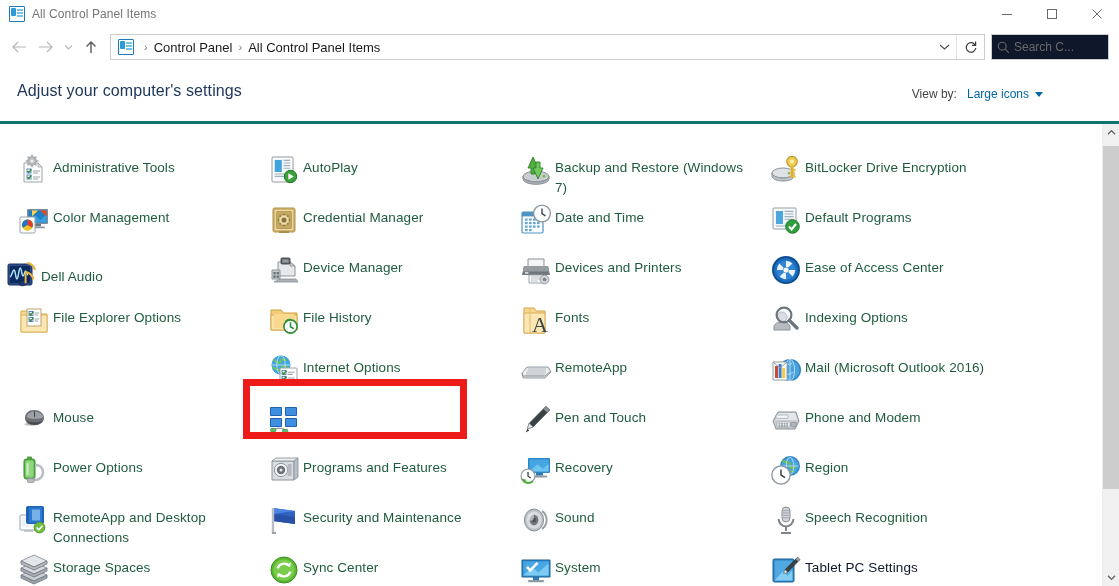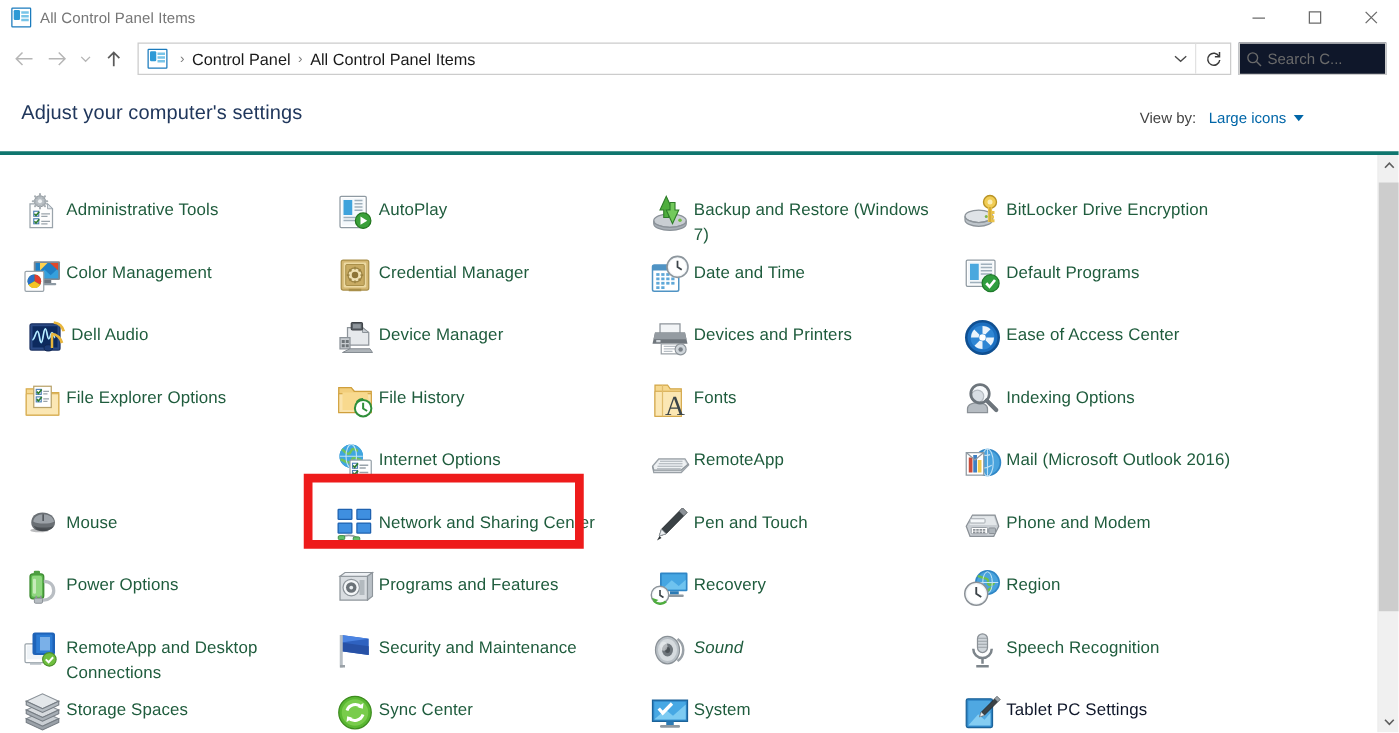--- a/index.html
+++ b/index.html
@@ -350,21 +350,21 @@
    <rect x="12" y="22.4" width="15" height="1.8" rx=".8" fill="#8d99a3"></rect>
    <rect x="2" y="13" width="15" height="16" rx="1" fill="#fdfdfd" stroke="#9aa4ab" stroke-width="1"></rect>
    <circle cx="9.5" cy="21" r="5.4" fill="#1f9b4e"></circle>
    <path d="M9.5 15.6a5.4 5.4 0 0 1 4.7 8.1L9.5 21z" fill="#e23b2e"></path>
    <path d="M9.5 15.6a5.4 5.4 0 0 0-4.7 8.1L9.5 21z" fill="#2a6fc9"></path>
    <path d="M4.8 23.7a5.4 5.4 0 0 0 9.4 0L9.5 21z" fill="#f5c324"></path>
           </svg>
         </div>
         <div class="cp-label" style="max-width: 176px; color: rgb(31, 92, 61);">Color Management</div>
       </div>
-      <div class="cp-item" style="left: 22px; top: 128px;">
+      <div class="cp-item" style="left: 6px; top: 128px; align-items: center;">
         <div class="cp-ic">
           <svg class="ic-base" viewBox="0 0 32 32" xmlns="http://www.w3.org/2000/svg">
    <rect x="2" y="5" width="24" height="21" rx="1.5" fill="#2b4a86" stroke="#1c3363" stroke-width="1"></rect>
    <rect x="4" y="7" width="20" height="17" fill="#0d2a5e"></rect>
    <path d="M4 18c2-1 2.5-7 4-7s1.6 9 3 9 1.8-11 3.2-11 1.5 8 2.8 8 1.6-5 2.6-5 1.6 4 2.4 4" fill="none" stroke="#7fd4f7" stroke-width="1.4"></path>
    <path d="M4 18c2-1 2.5-7 4-7s1.6 9 3 9 1.8-11 3.2-11 1.5 8 2.8 8 1.6-5 2.6-5 1.6 4 2.4 4" fill="none" stroke="#e9f6ff" stroke-width=".6"></path>
    <path d="M21 4c3.6.5 7 3 8 7" fill="none" stroke="#e8b63c" stroke-width="2.2"></path>
    <path d="M19 13c4 .5 7.4 3.2 8.6 7.4" fill="none" stroke="#e8b63c" stroke-width="2.2"></path>
    <ellipse cx="16.6" cy="24.3" rx="3.4" ry="2.5" fill="#1b3a74" stroke="#0f2550" stroke-width=".8"></ellipse>
    <path d="M19.6 24.3V14" stroke="#e8b63c" stroke-width="2"></path>
@@ -526,21 +526,20 @@
    <rect x="18" y="4" width="10" height="7" fill="#3f8fe0"></rect>
    <rect x="2" y="14" width="12" height="9" rx="1" fill="#1f62b0"></rect>
    <rect x="3" y="15" width="10" height="7" fill="#3f8fe0"></rect>
    <rect x="17" y="14" width="12" height="9" rx="1" fill="#1f62b0"></rect>
    <rect x="18" y="15" width="10" height="7" fill="#3f8fe0"></rect>
    <path d="M5 25.8c3-2 9-2 12 0" fill="none" stroke="#9aa1a7" stroke-width="1.6"></path>
    <rect x="2.6" y="24.5" width="5.2" height="3.2" rx="1" fill="#63c06a" stroke="#3e8c44" stroke-width=".8"></rect>
    <rect x="14.6" y="25.5" width="5.2" height="3.2" rx="1" fill="#63c06a" stroke="#3e8c44" stroke-width=".8"></rect>
           </svg>
         </div>
-        <div class="cp-label" style="max-width: 186px; color: rgb(31, 92, 61);">Network and Sharing Center</div>
       </div>
       <div class="cp-item" style="left: 268px; top: 328px;">
         <div class="cp-ic">
           <svg class="ic-base" viewBox="0 0 32 32" xmlns="http://www.w3.org/2000/svg">
    <path d="M4 7h22v19H4z" fill="#d9dde1" stroke="#8e959b" stroke-width="1"></path>
    <path d="M4 7l4-3h22l-4 3z" fill="#eef1f4" stroke="#8e959b" stroke-width=".9"></path>
    <path d="M26 7l4-3v19l-4 3z" fill="#b9c0c6" stroke="#8e959b" stroke-width=".9"></path>
    <circle cx="13" cy="16" r="6.6" fill="#f4f6f8" stroke="#8e959b" stroke-width="1"></circle>
    <circle cx="13" cy="16" r="4.2" fill="#6b7278"></circle>
    <circle cx="13" cy="16" r="1.5" fill="#e9edf0"></circle>
@@ -674,21 +673,21 @@
    <rect x="12" y="21.6" width="15" height="2" rx=".9" fill="#8f99a1"></rect>
    <circle cx="8" cy="22" r="7" fill="#f2f5f7" stroke="#8d949a" stroke-width="1.1"></circle>
    <circle cx="8" cy="22" r="5.6" fill="#ffffff"></circle>
    <path d="M8 18v4.2l2.8 1.8" fill="none" stroke="#3c4449" stroke-width="1.3"></path>
    <path d="M3.2 26.8a7 7 0 0 0 9.6.4" fill="none" stroke="#4fae3e" stroke-width="2"></path>
    <path d="M1.4 24.2l2.2 3.8 3.2-2z" fill="#4fae3e"></path>
           </svg>
         </div>
         <div class="cp-label" style="max-width: 196px; color: rgb(31, 92, 61);">Recovery</div>
       </div>
-      <div class="cp-item" style="left: 520px; top: 378px; font-style: italic;">
+      <div class="cp-item" style="left: 520px; top: 378px;">
         <div class="cp-ic">
           <svg class="ic-base" viewBox="0 0 32 32" xmlns="http://www.w3.org/2000/svg">
    <ellipse cx="14" cy="16" rx="9.6" ry="11" fill="#b9c0c6" stroke="#8a9197" stroke-width="1"></ellipse>
    <ellipse cx="14" cy="16" rx="7.6" ry="8.8" fill="#d6dbdf"></ellipse>
    <ellipse cx="14" cy="16" rx="4.4" ry="5.2" fill="#6f767c"></ellipse>
    <ellipse cx="14" cy="16" rx="2" ry="2.4" fill="#4b5156"></ellipse>
    <path d="M22 7.2c3 2 4.6 5.2 4.6 8.8s-1.6 6.8-4.6 8.8" fill="none" stroke="#9aa1a7" stroke-width="2"></path>
    <ellipse cx="11" cy="13" rx="3" ry="3.6" fill="#eceff1" opacity=".55"></ellipse>
           </svg>
         </div>

